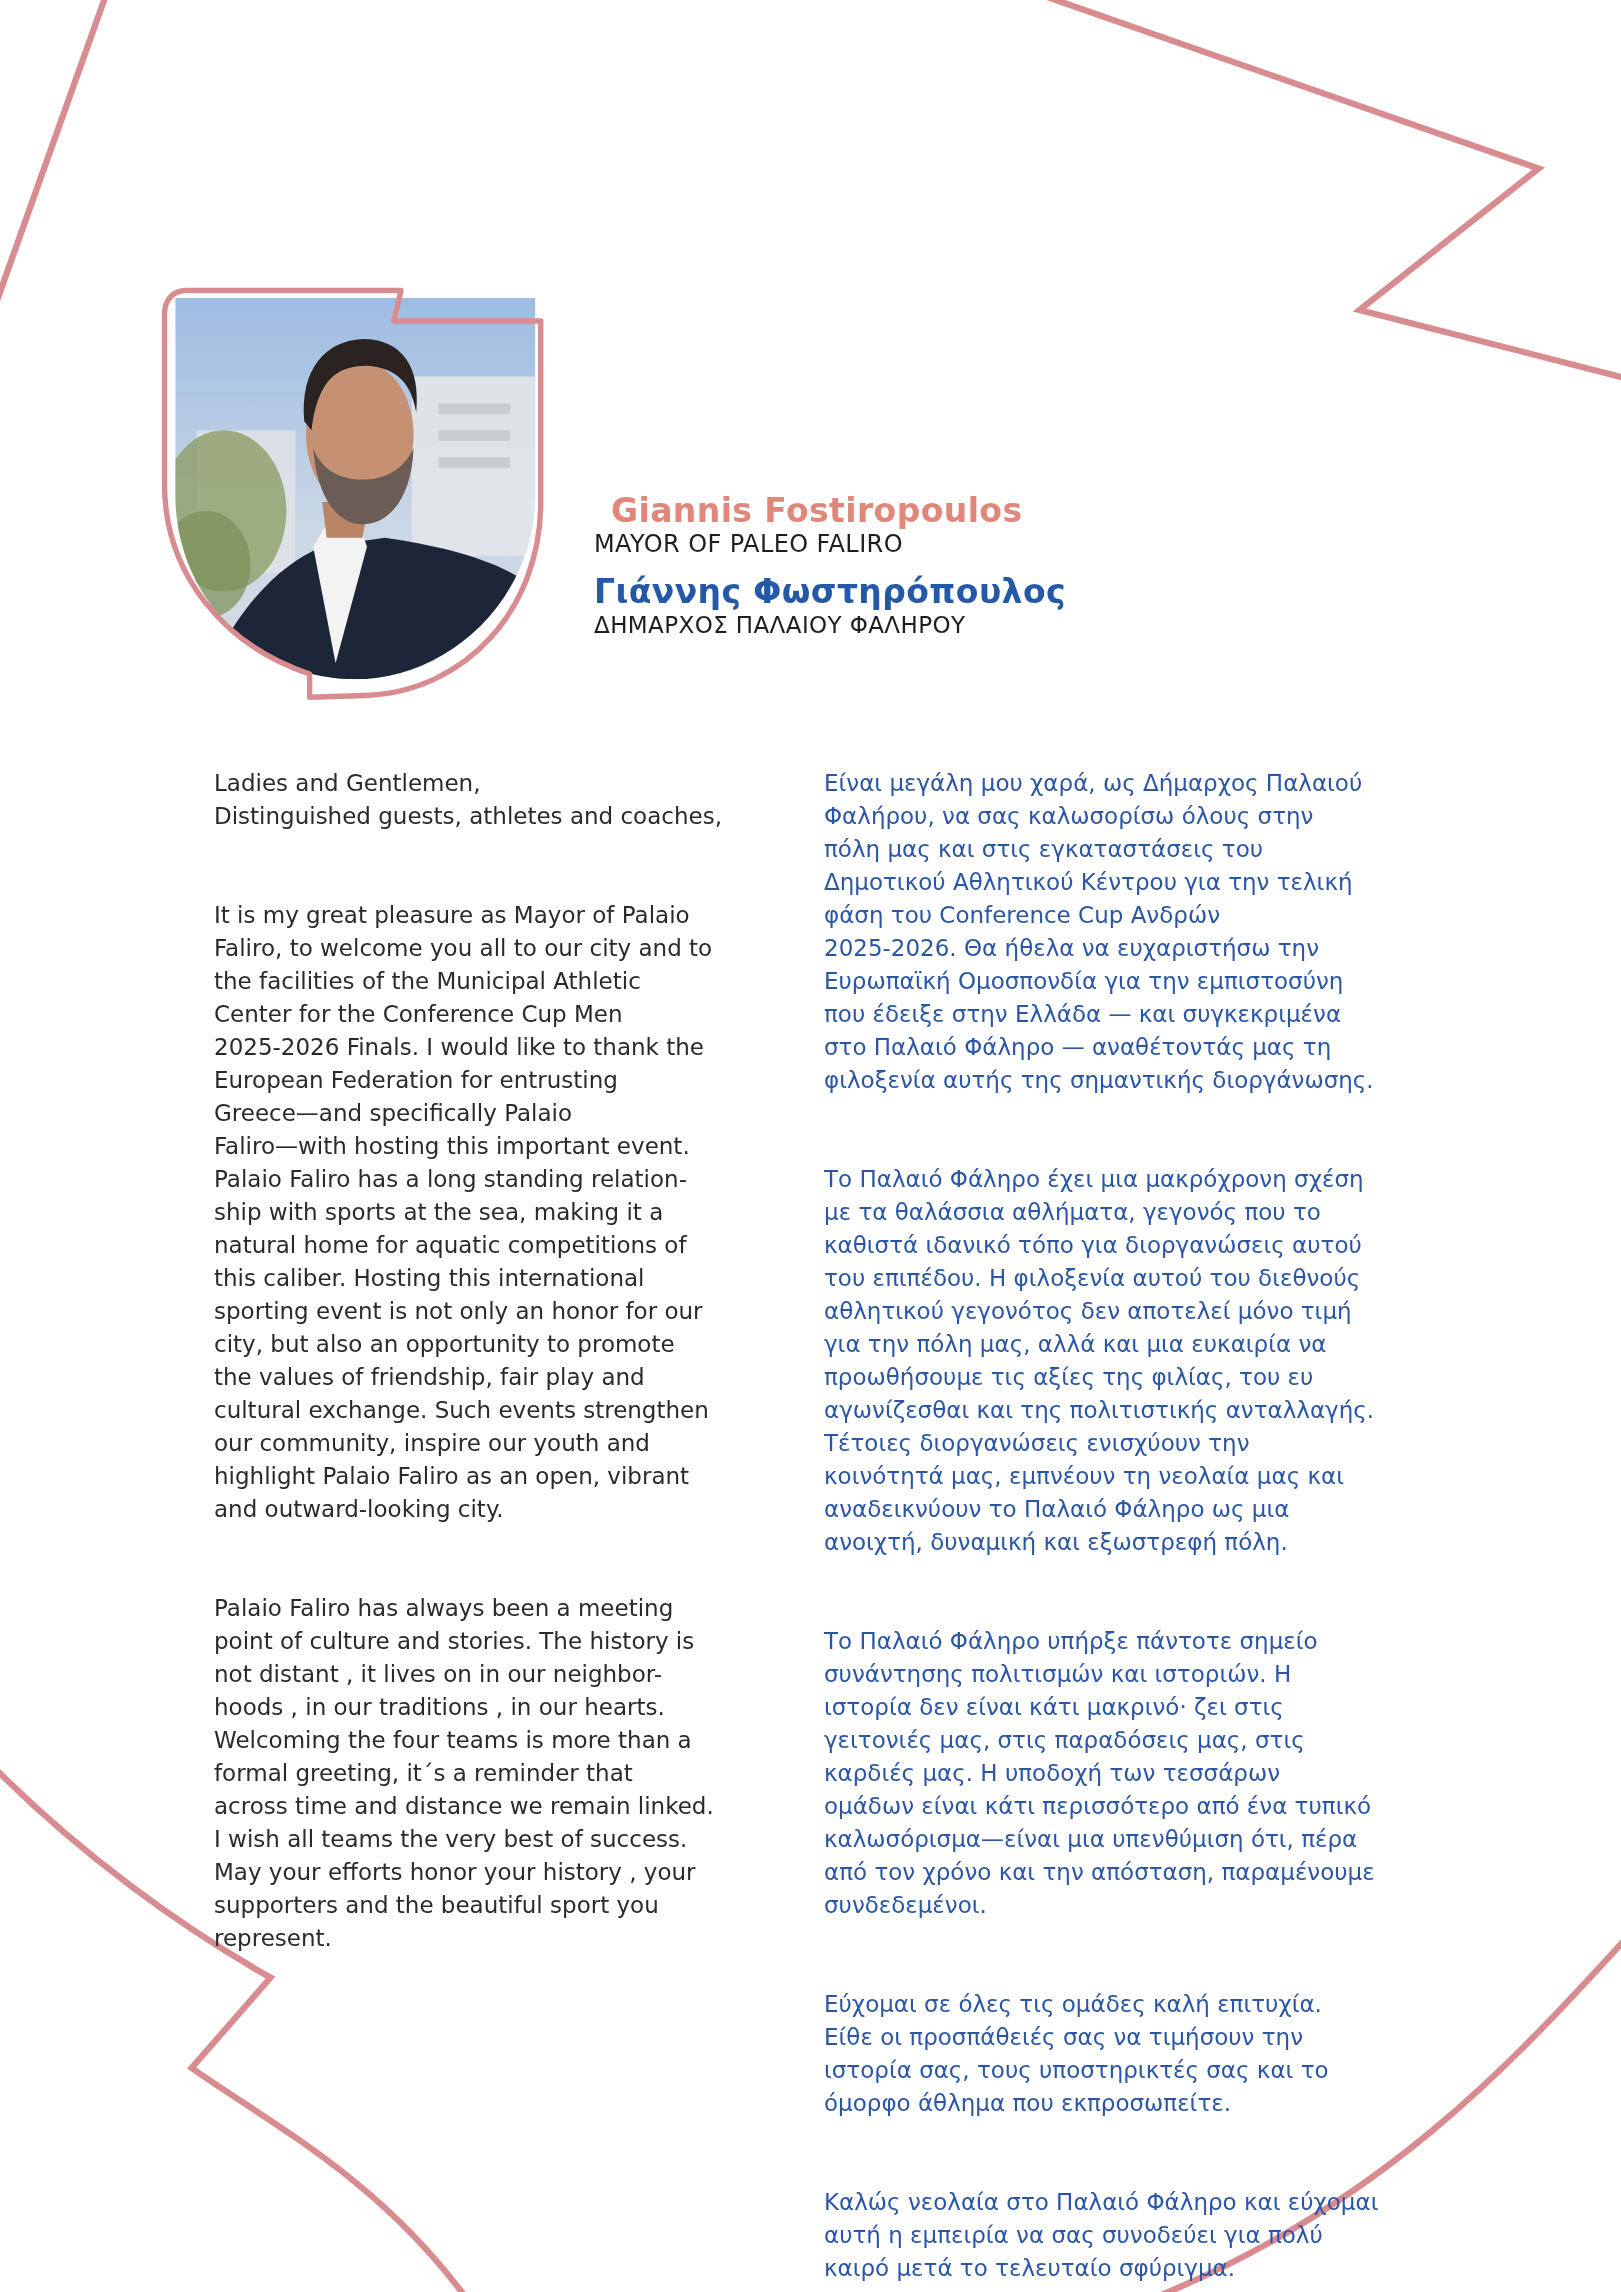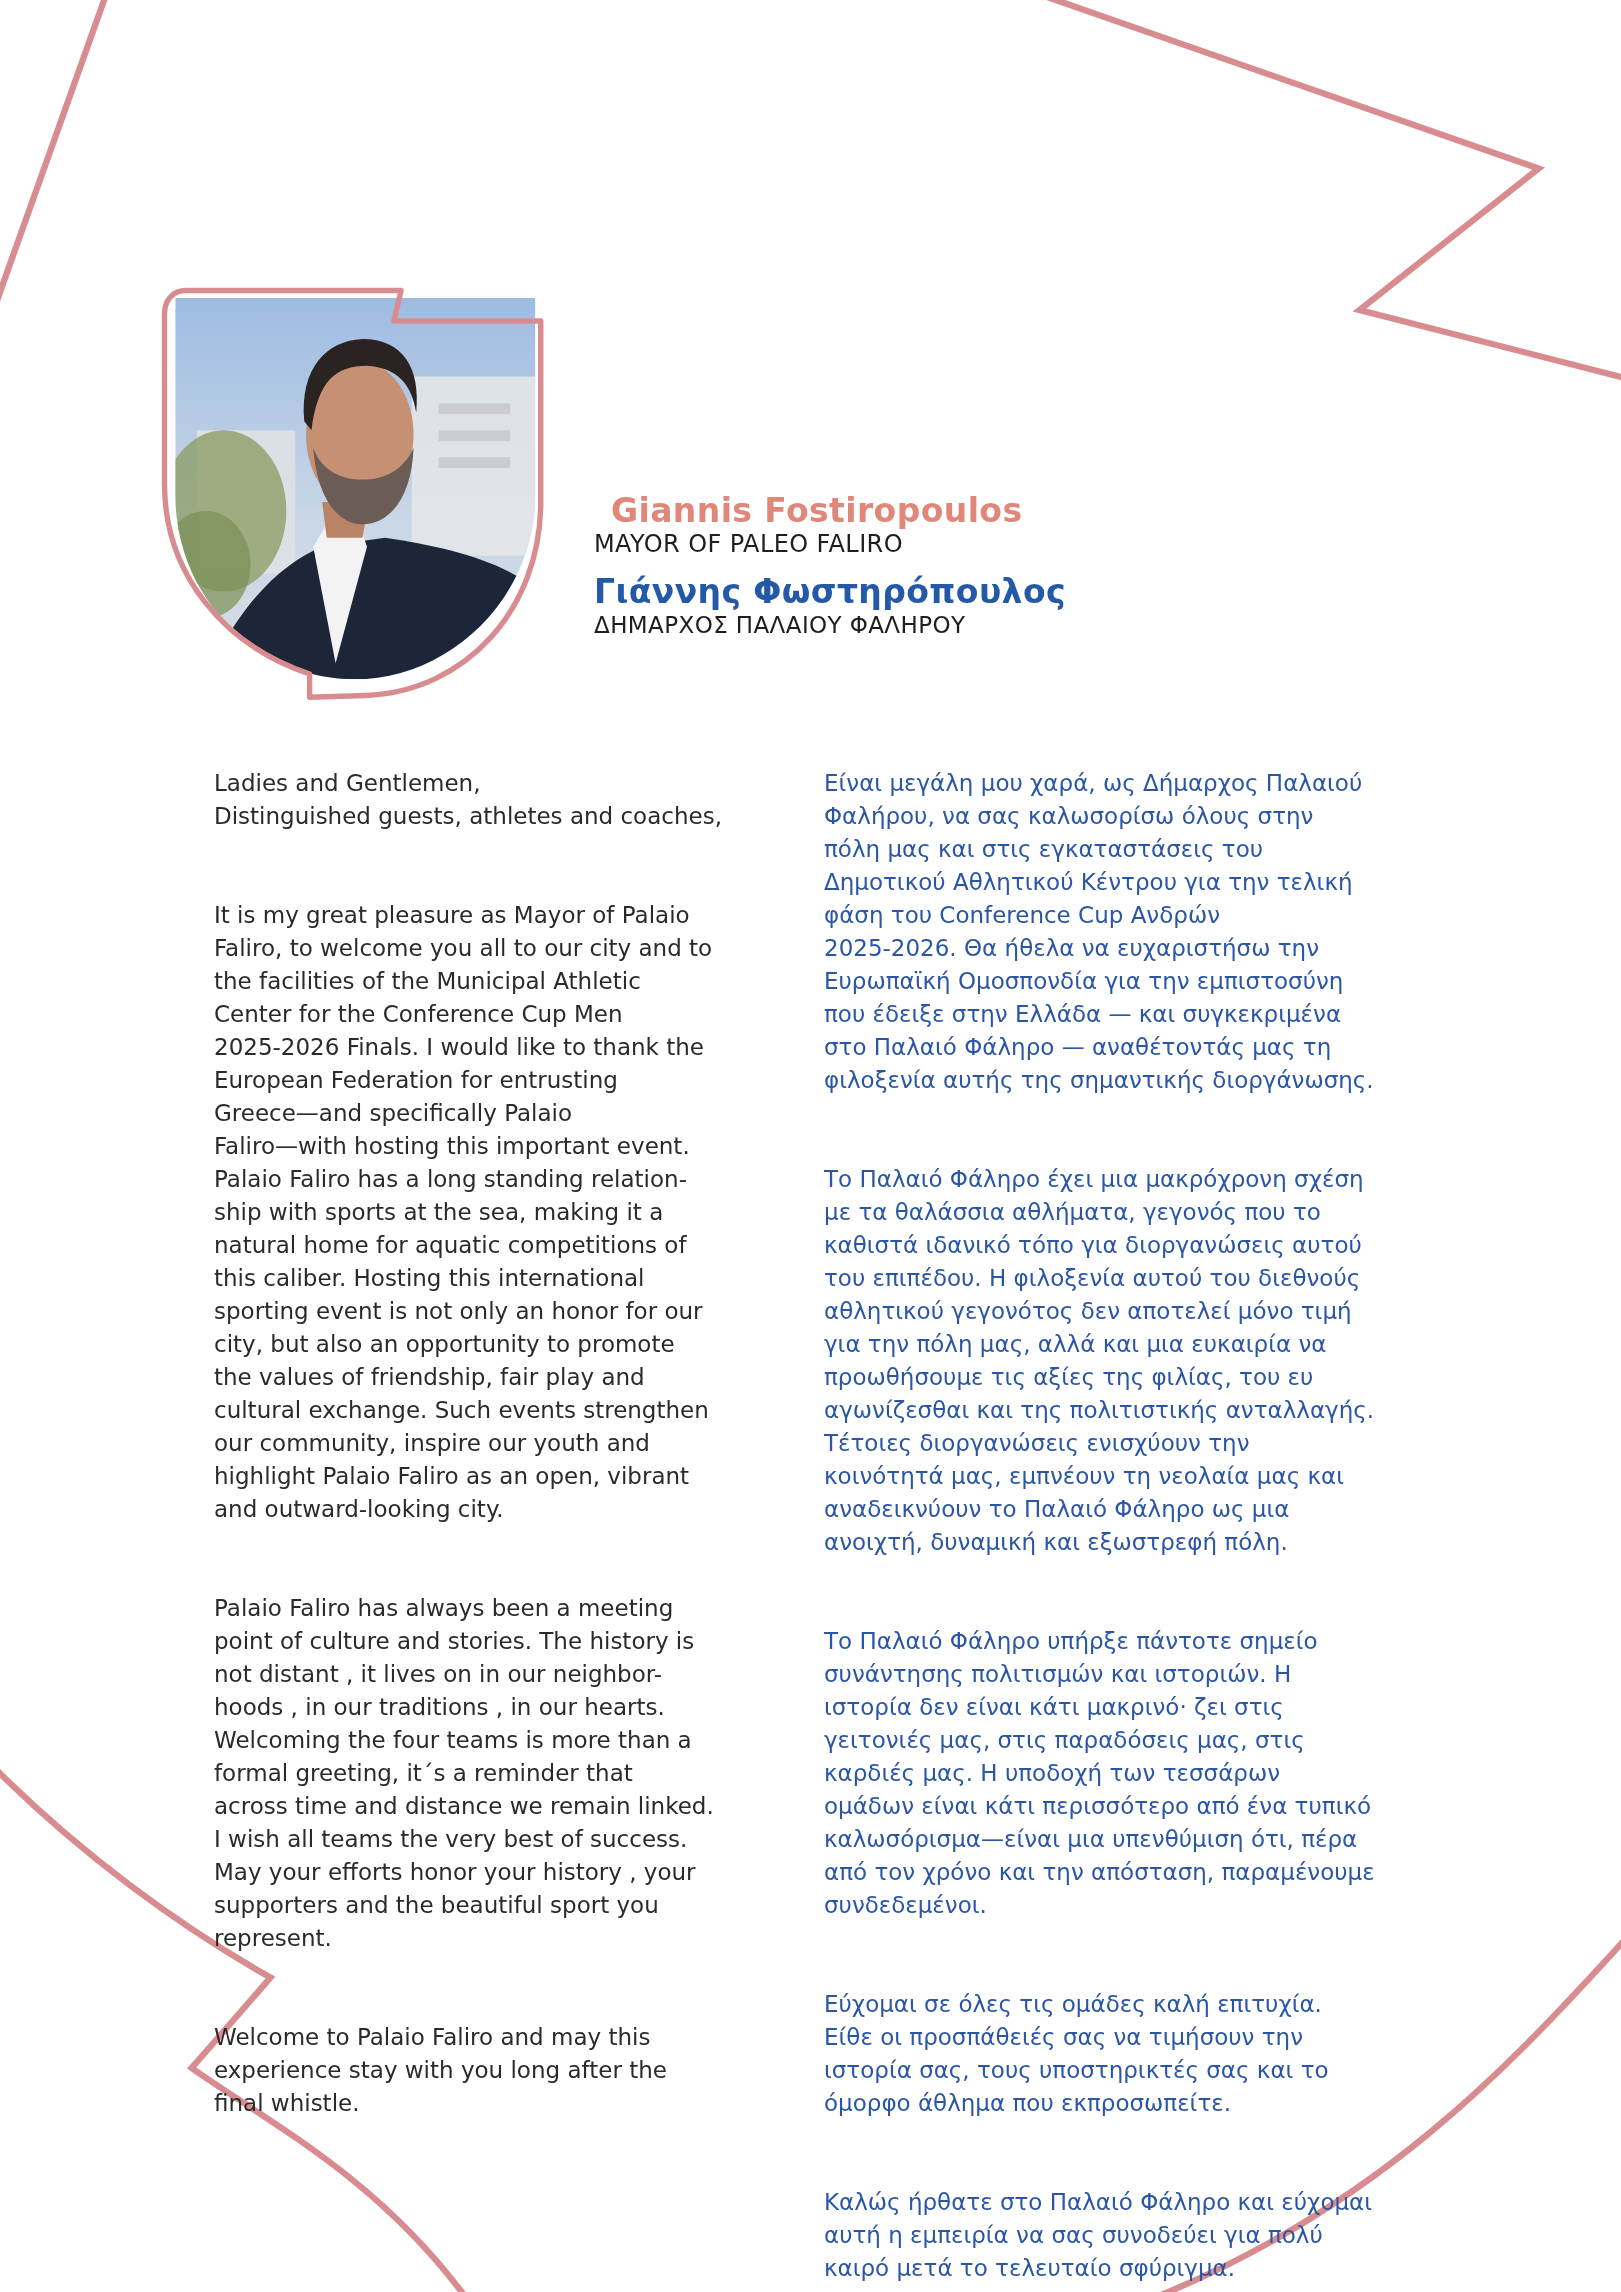--- a/index.html
+++ b/index.html
@@ -105,23 +105,20 @@
 point of culture and stories. The history is
 not distant , it lives on in our neighbor-
 hoods , in our traditions , in our hearts.
 Welcoming the four teams is more than a
 formal greeting, it´s a reminder that
 across time and distance we remain linked.
 I wish all teams the very best of success.
 May your efforts honor your history , your
 supporters and the beautiful sport you
 represent.</p>
-  <p class="para">Welcome to Palaio Faliro and may this
-experience stay with you long after the
-final whistle.</p>
 </div>
 
 <div class="col col-gr">
   <p class="para">Είναι μεγάλη μου χαρά, ως Δήμαρχος Παλαιού
 Φαλήρου, να σας καλωσορίσω όλους στην
 πόλη μας και στις εγκαταστάσεις του
 Δημοτικού Αθλητικού Κέντρου για την τελική
 φάση του Conference Cup Ανδρών
 2025-2026. Θα ήθελα να ευχαριστήσω την
 Ευρωπαϊκή Ομοσπονδία για την εμπιστοσύνη
@@ -146,17 +143,17 @@
 γειτονιές μας, στις παραδόσεις μας, στις
 καρδιές μας. Η υποδοχή των τεσσάρων
 ομάδων είναι κάτι περισσότερο από ένα τυπικό
 καλωσόρισμα—είναι μια υπενθύμιση ότι, πέρα
 από τον χρόνο και την απόσταση, παραμένουμε
 συνδεδεμένοι.</p>
   <p class="para">Εύχομαι σε όλες τις ομάδες καλή επιτυχία.
 Είθε οι προσπάθειές σας να τιμήσουν την
 ιστορία σας, τους υποστηρικτές σας και το
 όμορφο άθλημα που εκπροσωπείτε.</p>
-  <p class="para">Καλώς ήρθατε στο Παλαιό Φάληρο και εύχομαι
+  <p class="para">Καλώς νεολαία στο Παλαιό Φάληρο και εύχομαι
 αυτή η εμπειρία να σας συνοδεύει για πολύ
 καιρό μετά το τελευταίο σφύριγμα.</p>
 </div>
 
 
 </body></html>

